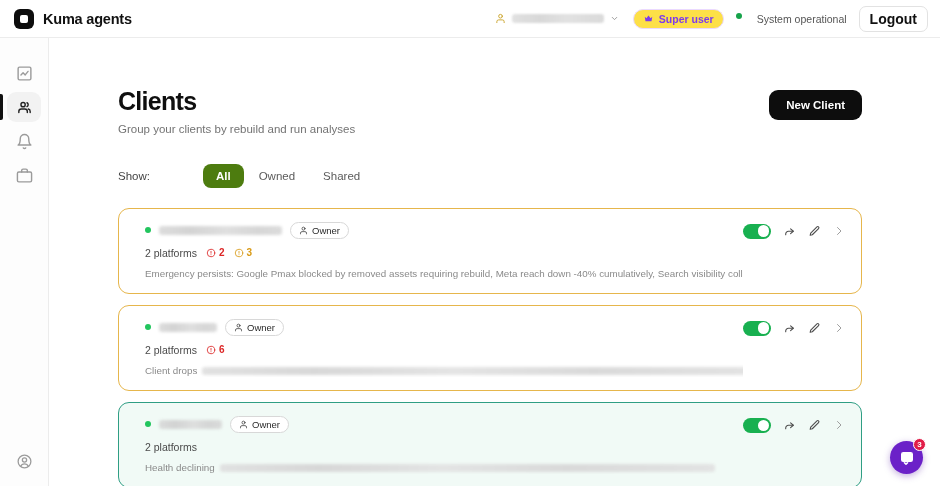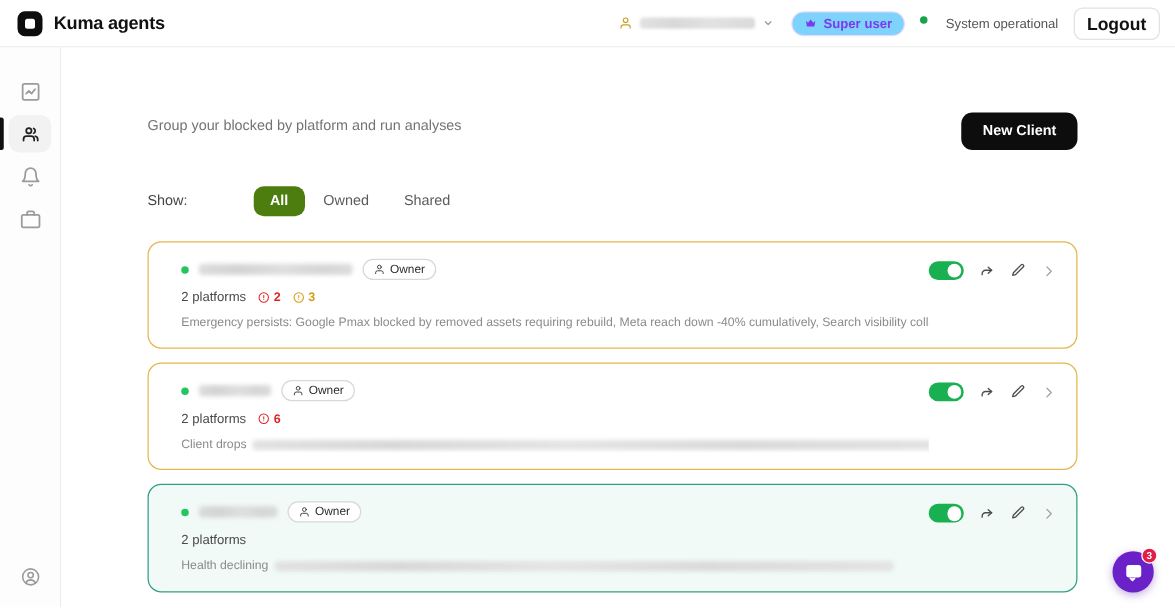--- a/index.html
+++ b/index.html
@@ -37,21 +37,21 @@
   .user-name-redacted {
     width: 92px; height: 9px; border-radius: 3px;
     background: linear-gradient(90deg,#dcdcdc 0%,#d2d2d2 30%,#dddddd 60%,#d4d4d4 100%);
     filter: blur(1.2px); opacity:.85;
     font-size:0; color:transparent;
   }
   .chev { width:9px; height:9px; color:#9a9a9a; }
 
   .pill-super {
     display: flex; align-items: center; gap: 5px;
-    background: #7dd3fc; color: #7c3aed;
+    background: #fde047; color: #7c3aed;
     border-radius: 999px; padding: 3px 9px;
     font-size: 10.5px; font-weight: 600;
     border: 1px solid #ead9ff;
     justify-content: center;
   }
   .crown { width: 11px; height: 9px; color:#7c3aed; }
 
   .status-op { display:flex; align-items:flex-start; gap:15px; font-size:10.5px; color:#555; }
   .dot-green { width:6px; height:6px; border-radius:50%; background:#16a34a; display:block; }
 
@@ -260,21 +260,22 @@
         </svg>
       </div>
     </div>
   </div>
 
   <div class="main">
     <div class="content">
 
       <div class="page-head">
         <div>
-          <div class="page-sub">Group your blocked by platform and run analyses</div>
+          <div class="page-title">Clients</div>
+          <div class="page-sub">Group your clients by rebuild and run analyses</div>
         </div>
         <button class="new-client-btn">New Client</button>
       </div>
 
       <div class="filters">
         <span class="filters-label">Show:</span>
         <div class="seg" id="seg-host">
             <button class="seg-btn active">All</button>
             <button class="seg-btn">Owned</button>
             <button class="seg-btn">Shared</button>

